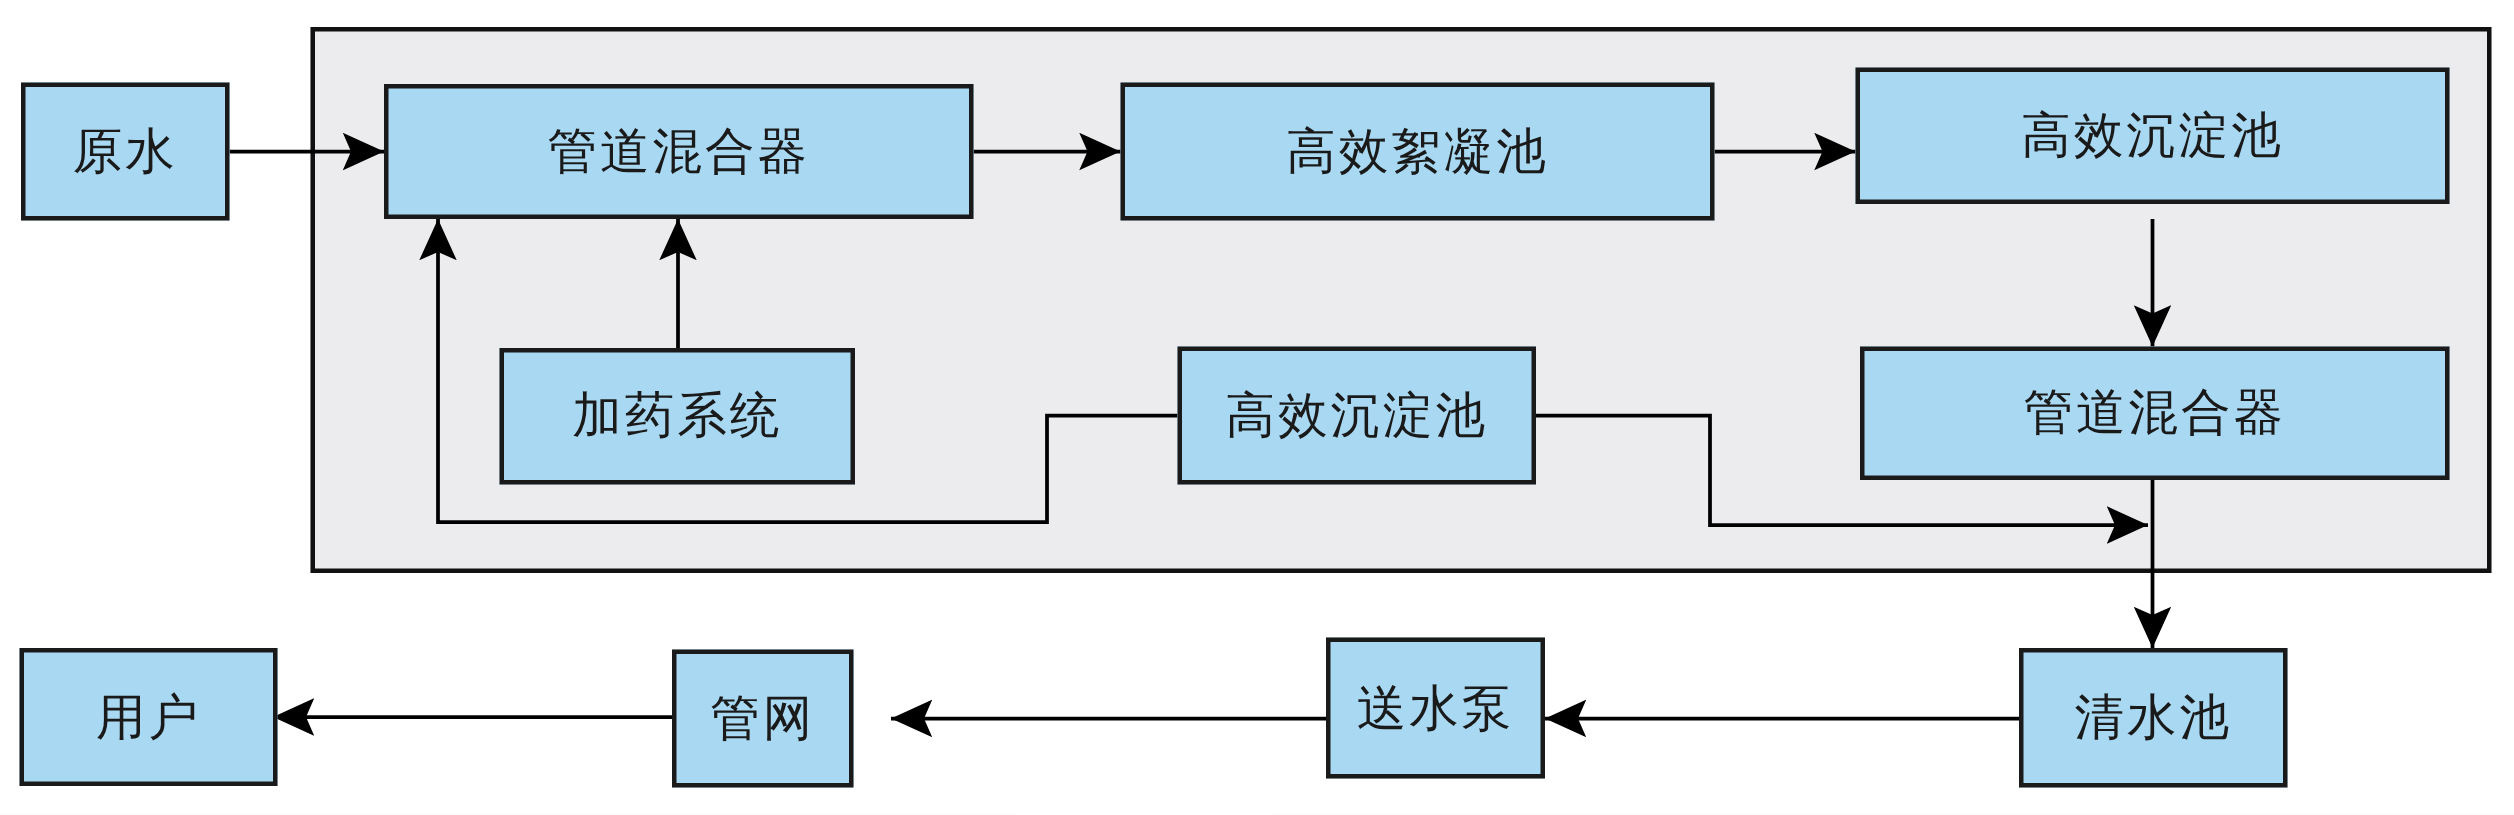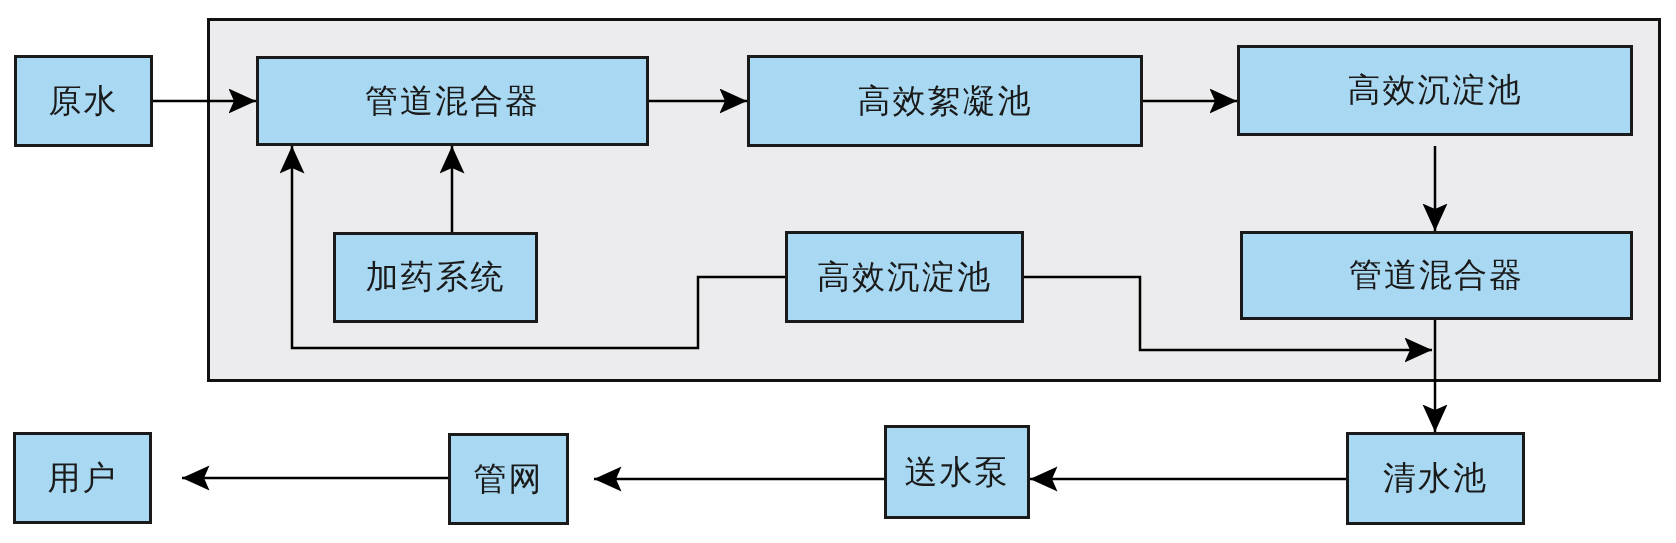--- a/index.html
+++ b/index.html
@@ -86,21 +86,21 @@
   </div>
 
   <div class="node" style="left:747px; top:55px; width:396px; height:92px;align-items:center;">
     <span>高效絮凝池</span>
   </div>
 
   <div class="node" style="left:1237px; top:45px; width:396px; height:91px;">
     <span>高效沉淀池</span>
   </div>
 
-  <div class="node" style="left:333px; top:232px; width:205px; height:91px;">
+  <div class="node" style="left:333px; top:232px; width:237px; height:91px;">
     <span>加药系统</span>
   </div>
 
   <div class="node" style="left:785px; top:231px; width:239px; height:92px;">
     <span>高效沉淀池</span>
   </div>
 
   <div class="node" style="left:1240px; top:231px; width:393px; height:89px;">
     <span>管道混合器</span>
   </div>
@@ -110,17 +110,17 @@
   </div>
 
   <div class="node" style="left:884px; top:425px; width:146px; height:94px;">
     <span>送水泵</span>
   </div>
 
   <div class="node" style="left:448px; top:433px; width:121px; height:92px;">
     <span>管网</span>
   </div>
 
-  <div class="node" style="left:13px; top:432px; width:139px; height:92px;text-align:center;">
+  <div class="node" style="left:13px; top:432px; width:172px; height:92px;text-align:center;">
     <span>用户</span>
   </div>
 
 </div>
 
 </body></html>

